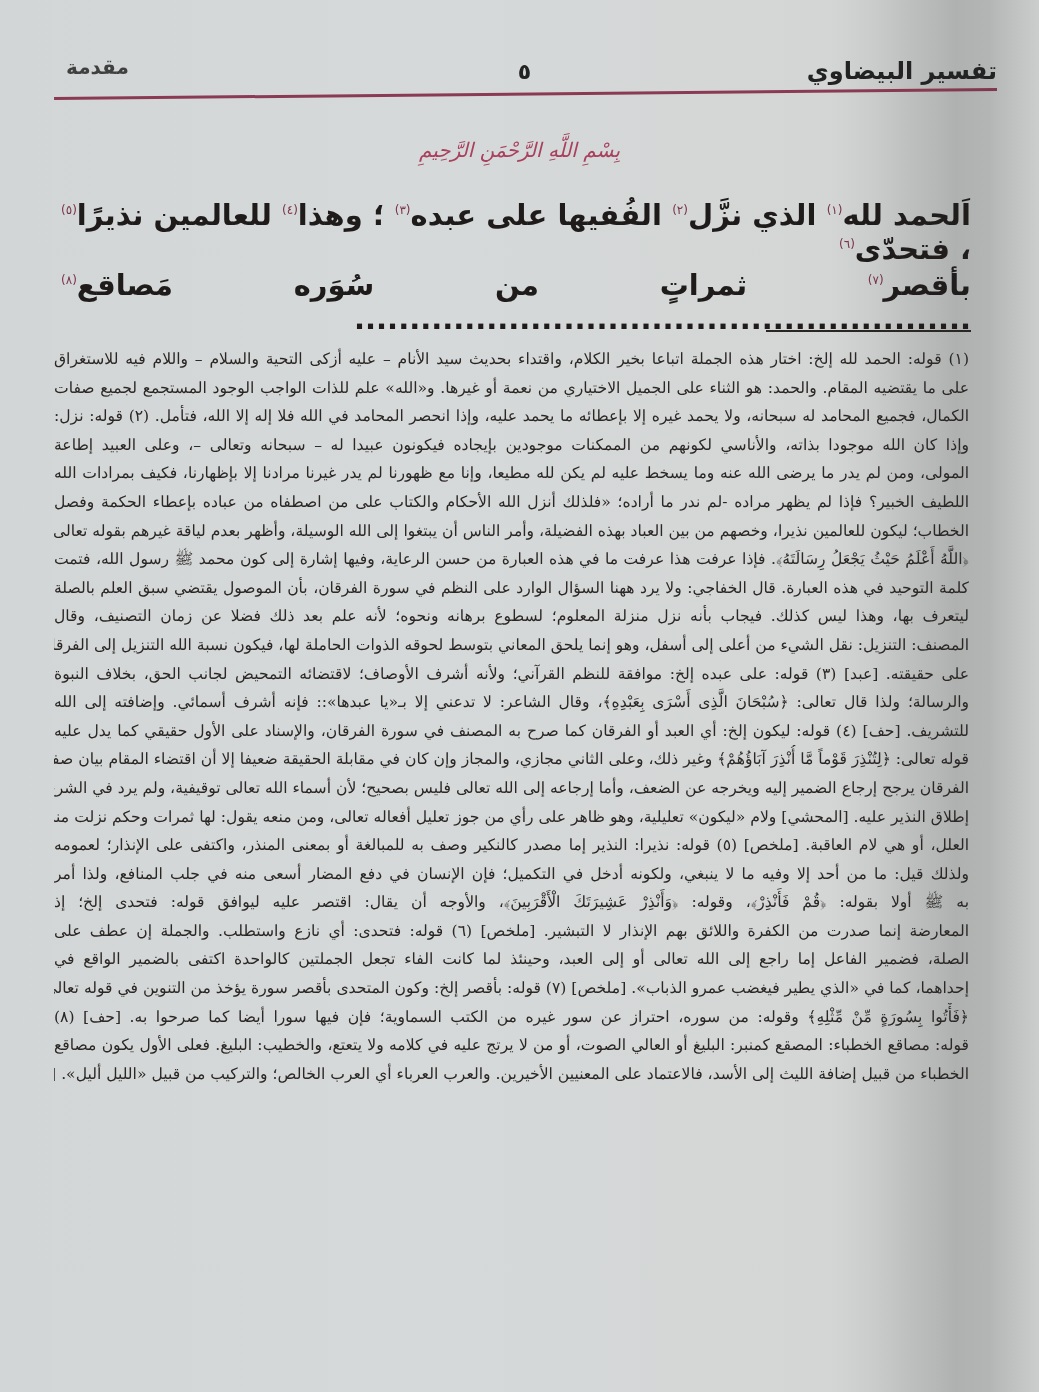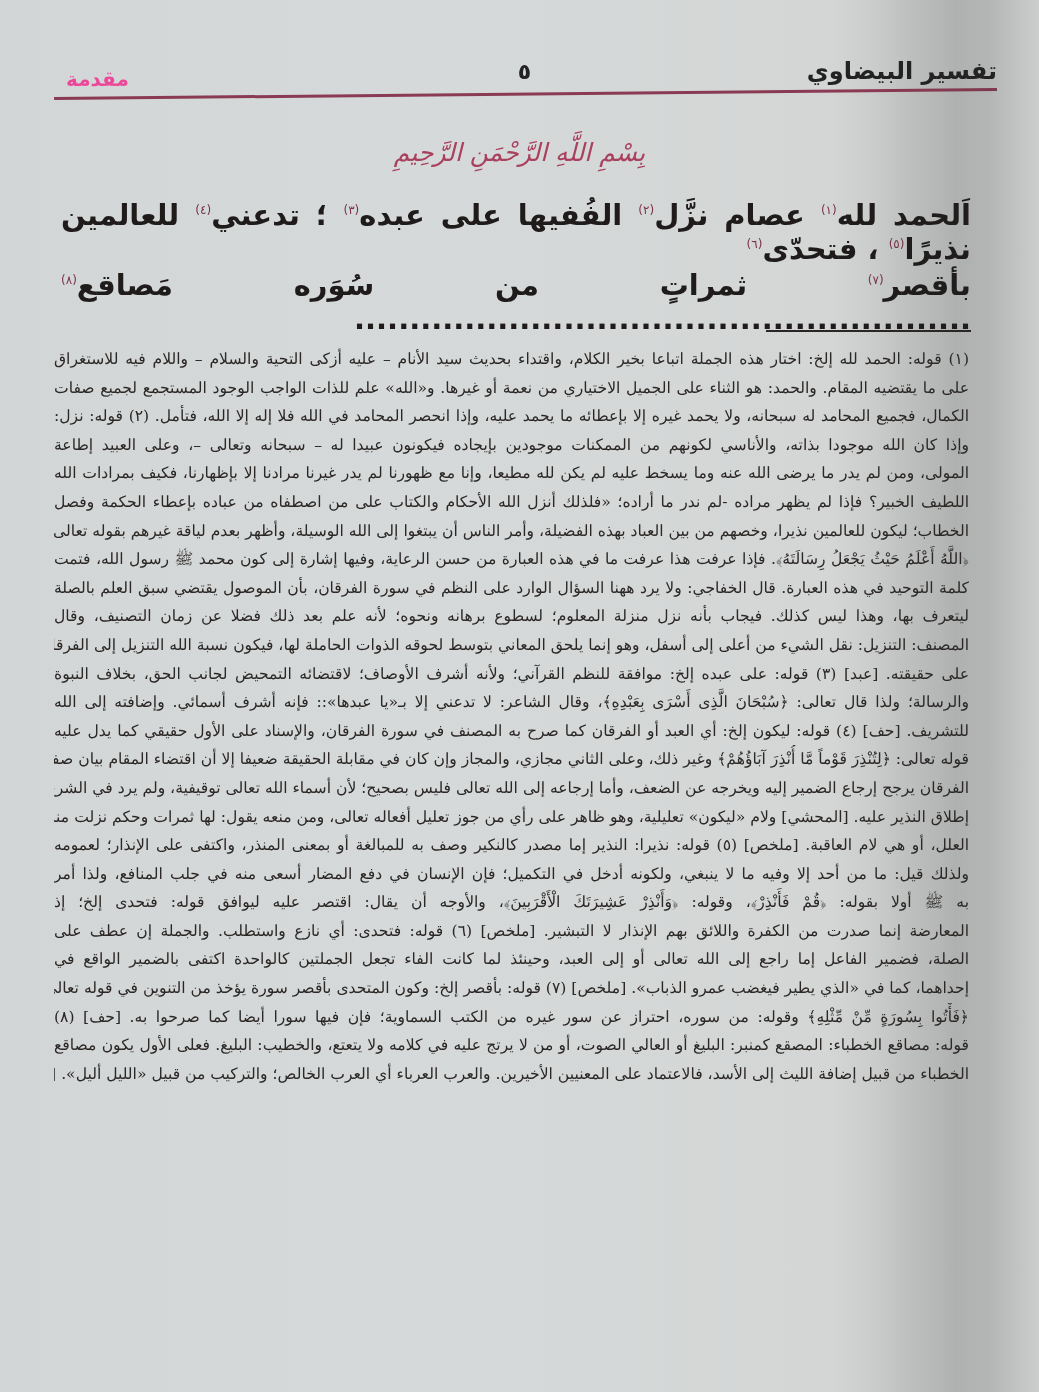--- a/index.html
+++ b/index.html
@@ -10,28 +10,28 @@
     color:#2a2624;
     position:relative;
   }
   .page { position:absolute; left:0; top:0; width:1039px; height:1392px; }
   .header {
     position:absolute; left:52px; top:55px; width:945px; height:42px;
     direction:rtl;
   }
   .hdr-title { position:absolute; right:0; top:2px; font-family:"DejaVu Sans", sans-serif; font-weight:bold; font-size:24px; color:#222; }
   .hdr-num { position:absolute; left:50%; transform:translateX(-50%); top:4px; font-family:"DejaVu Sans", sans-serif; font-weight:bold; font-size:22px; color:#222; }
-  .hdr-section { position:absolute; left:14px; top:12px; font-family:"DejaVu Sans", sans-serif; font-weight:bold; font-size:20px; color:#ec4899; }
+  .hdr-section { position:absolute; left:14px; top:0; font-family:"DejaVu Sans", sans-serif; font-weight:bold; font-size:20px; color:#404040; }
   .hdr-rule {
     position:absolute; left:54px; top:88px; width:943px; height:3px;
     background:#8a3a52; transform: rotate(-0.55deg); transform-origin:right center;
   }
   .basmala {
     position:absolute; left:0; width:1039px; top:138px; text-align:center;
-    font-family:"DejaVu Serif", serif; font-size:25px; color:#a8405e; direction:rtl; font-style:italic;
+    font-family:"DejaVu Serif", serif; font-size:20px; color:#a8405e; direction:rtl; font-style:italic;
   }
   .matn {
     position:absolute; right:68px; width:910px; direction:rtl; text-align:justify;
     font-family:"DejaVu Sans", sans-serif; font-weight:bold; font-size:29px; color:#1e1b1a;
   }
   .matn-line1 { top:198px; }
   .matn-line2 { top:268px; }
   .matn sup { color:#7a3348; font-size:12px; font-weight:normal; vertical-align:super; }
   .dots { letter-spacing:1px; font-weight:bold; }
   .fn-rule { position:absolute; right:68px; top:330px; width:205px; height:2px; background:#2a2624; }
@@ -56,23 +56,23 @@
     <span class="hdr-title">تفسير البيضاوي</span>
     <span class="hdr-num">٥</span>
     <span class="hdr-section">مقدمة</span>
   </div>
   <div class="hdr-rule"></div>
 
   <div class="basmala">بِسْمِ اللَّهِ الرَّحْمَنِ الرَّحِيمِ</div>
 
   <div class="matn matn-line1">
     <span>اَلحمد لله</span><sup>(١)</sup>
-    <span> عصام نزَّل</span><sup>(٢)</sup>
+    <span> الذي نزَّل</span><sup>(٢)</sup>
     <span> الفُفيها على عبده</span><sup>(٣)</sup>
-    <span>؛ تدعني</span><sup>(٤)</sup>
+    <span>؛ وهذا</span><sup>(٤)</sup>
     <span> للعالمين نذيرًا</span><sup>(٥)</sup>
     <span>، فتحدّى</span><sup>(٦)</sup>
   </div>
 
   <div class="matn matn-line2">
     <span>بأقصر</span><sup>(٧)</sup>
     <span> ثمراتٍ من سُوَره مَصاقع</span><sup>(٨)</sup>
     <span class="dots">........................................................</span>
   </div>
 

